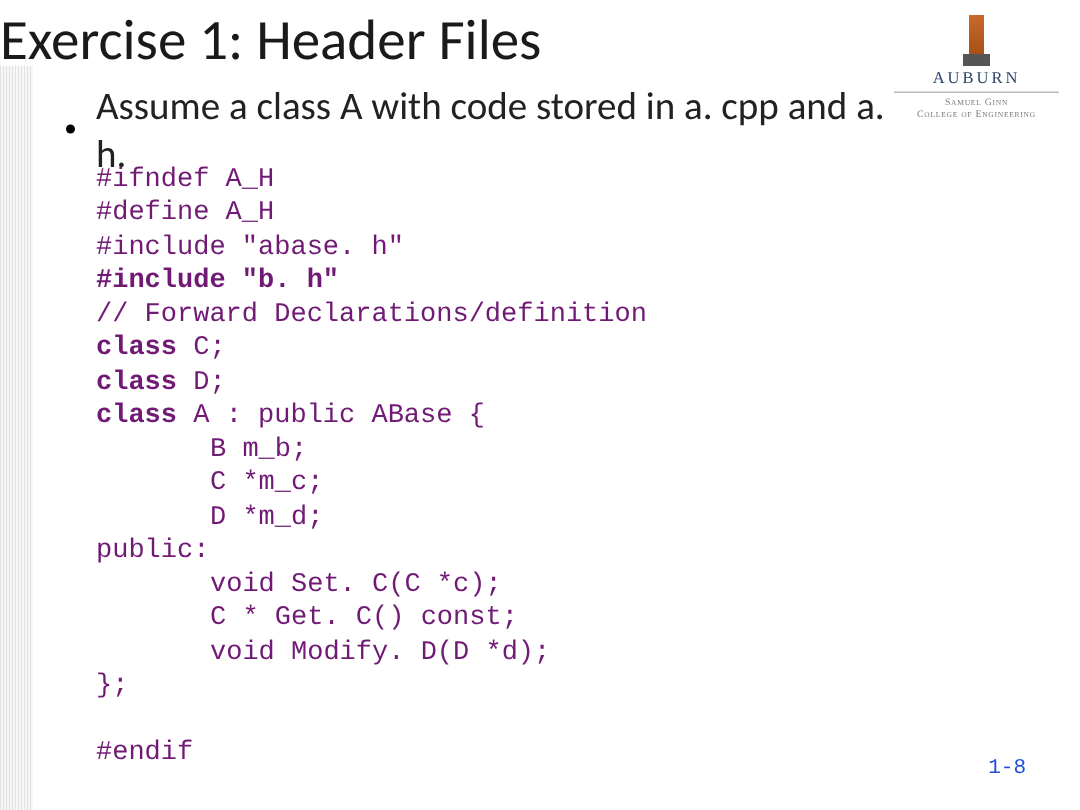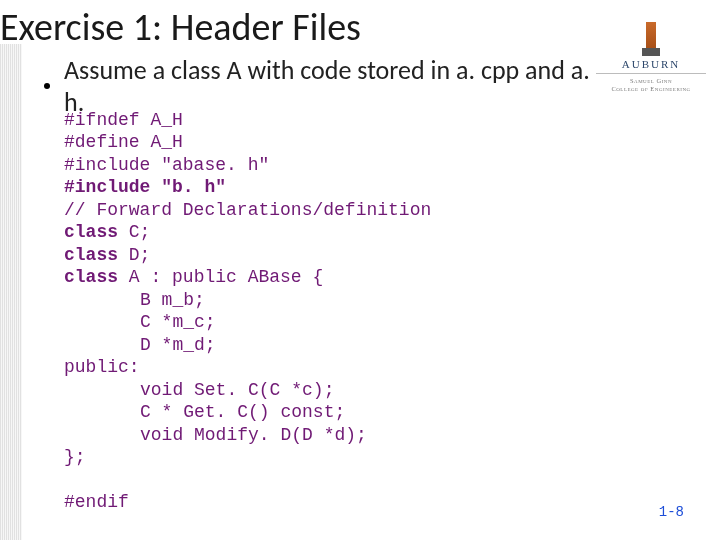--- a/index.html
+++ b/index.html
@@ -36,21 +36,21 @@
     left: 0;
     right: 0;
     text-align: left;
     font-size: 38px;
     font-weight: 400;
     color: #1a1a1a;
     font-family: Calibri, Arial, sans-serif;
   }
   .logo {
     position: absolute;
-    top: 22px;
+    top: 10px;
     right: 14px;
     width: 110px;
     text-align: center;
     font-family: Georgia, 'Times New Roman', serif;
     color: #4a3a1e;
   }
   .logo .tower {
     width: 18px;
     height: 34px;
     margin: 0 auto 2px auto;

